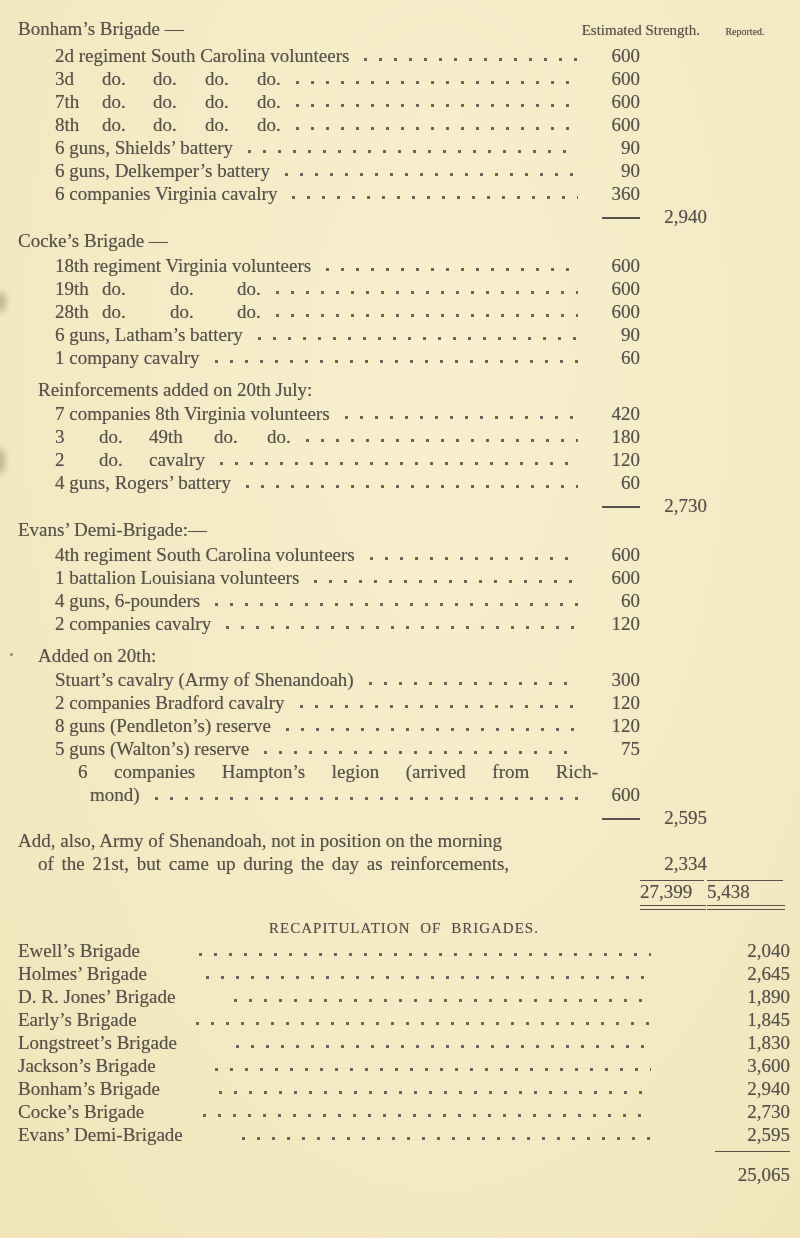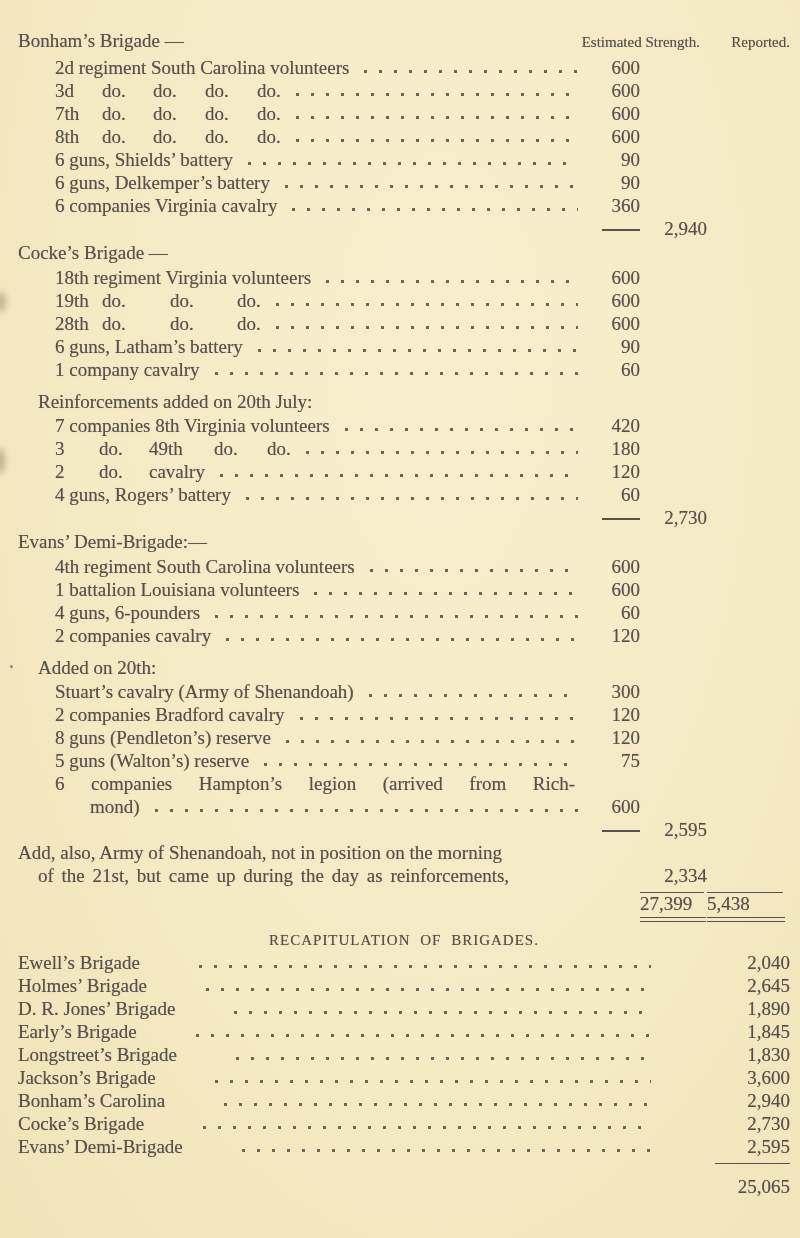--- a/index.html
+++ b/index.html
@@ -5,21 +5,21 @@
   html,body { margin:0; padding:0; background:#e8e0c4; }
   :root {
     --paper:#f4eac4;
     --ink:#57524b;
     --dot:#6b655c;
   }
   .page {
     position:relative;
     width:800px; height:1238px;
     box-sizing:border-box;
-    padding:26px 10px 0 18px;
+    padding:14px 10px 0 18px;
     overflow:hidden;
     background: radial-gradient(ellipse at 55% 30%, #f7efce 0%, var(--paper) 55%, #f0e4b9 100%);
     color:var(--ink);
     font-family:"Liberation Serif", serif;
     font-size:19px;
     text-shadow:0 0 .7px rgba(87,82,75,.55);
   }
   .smudge { position:absolute; background:rgba(70,58,36,.30); filter:blur(3px); border-radius:50%; }
   .smudge.s1 { left:-4px; top:292px; width:10px; height:20px; }
   .smudge.s2 { left:-5px; top:448px; width:10px; height:26px; }
@@ -45,25 +45,25 @@
     background-repeat:repeat-x;
     background-position:left 13px;
   }
 
   .col { flex:none; text-align:right; white-space:nowrap; }
   .col.strength { width:52px; }
   .col.sub { width:67px; }
   .col.rep { width:83px; }
 
   .hdr-est { flex:none; width:171px; text-align:right; font-size:15px; }
-  .hdr-rep { flex:none; width:90px; text-align:right; font-size:15px; }
+  .hdr-rep { flex:none; width:90px; text-align:center; font-size:10px; }
 
   .dash { display:inline-block; width:38px; border-top:2px solid var(--ink); vertical-align:4px; }
 
-  .justify-line { flex:none; width:520px; text-align:justify; text-align-last:justify; white-space:normal; }
+  .justify-line { flex:none; width:520px; text-align:justify; text-align-last:justify; white-space:normal;margin-left:23px; }
   .note-line2 { word-spacing:3px; }
 
   .totals-row { height:40px; margin-top:2px; align-items:flex-start; }
   .totalbox { display:flex; flex-direction:column; align-items:flex-start; }
   .totalbox.est { width:67px; }
   .totalbox.rep { width:83px; }
   .rule { border-top:1.8px solid var(--ink); margin:3px 0 0; }
   .rule.r64 { width:64px; } .rule.r76 { width:76px; } .rule.r75 { width:75px; }
   .dbl { height:3px; border-top:1.5px solid var(--ink); border-bottom:1.5px solid var(--ink); margin-top:3px; }
   .dbl.r66 { width:66px; } .dbl.r78 { width:78px; }
@@ -380,21 +380,21 @@
     <span class="desc">Longstreet’s Brigade</span>
     <span class="leader"></span>
     <span class="col recv">1,830</span>
   </div>
   <div class="row recap">
     <span class="desc">Jackson’s Brigade</span>
     <span class="leader"></span>
     <span class="col recv">3,600</span>
   </div>
   <div class="row recap">
-    <span class="desc">Bonham’s Carolina</span>
+    <span class="desc">Bonham’s Brigade</span>
     <span class="leader"></span>
     <span class="col recv">2,940</span>
   </div>
   <div class="row recap">
     <span class="desc">Cocke’s Brigade</span>
     <span class="leader"></span>
     <span class="col recv">2,730</span>
   </div>
   <div class="row recap">
     <span class="desc">Evans’ Demi-Brigade</span>

